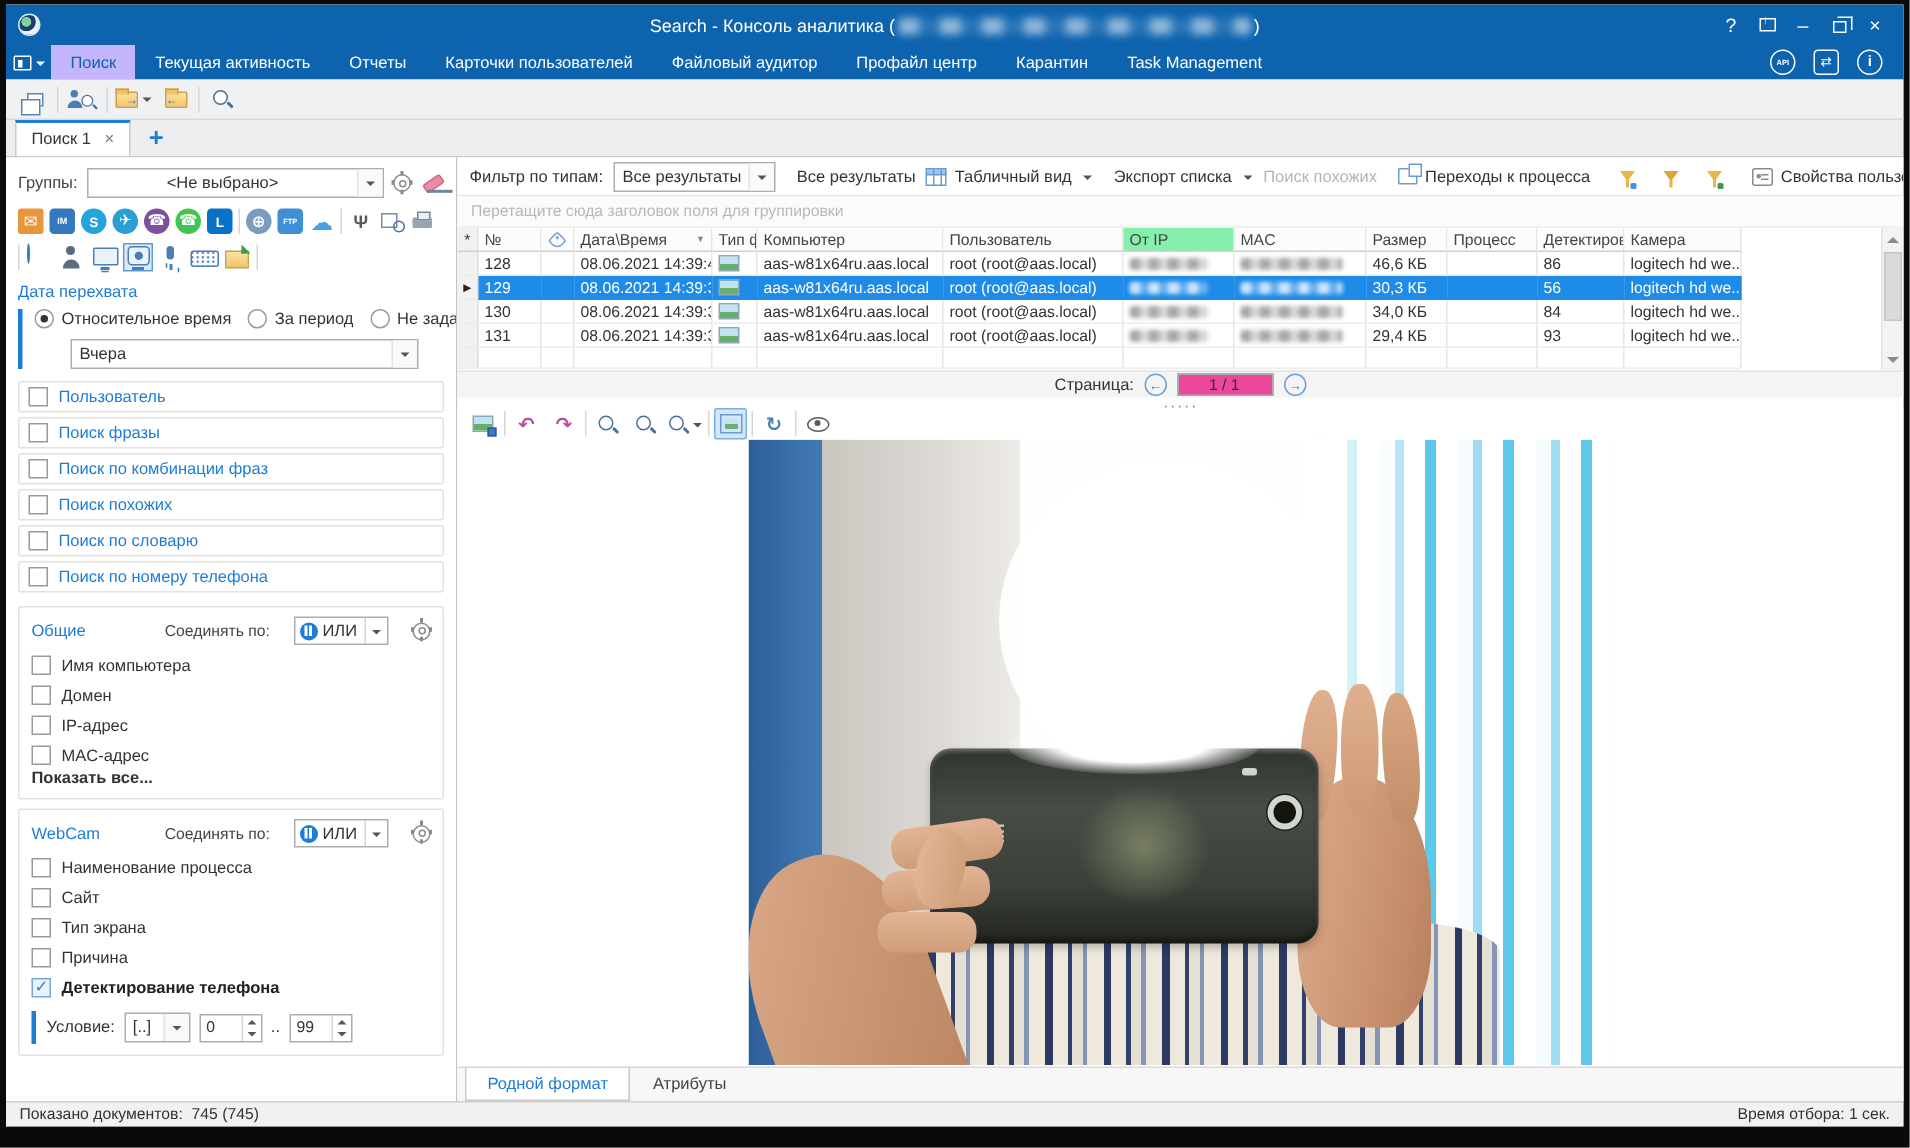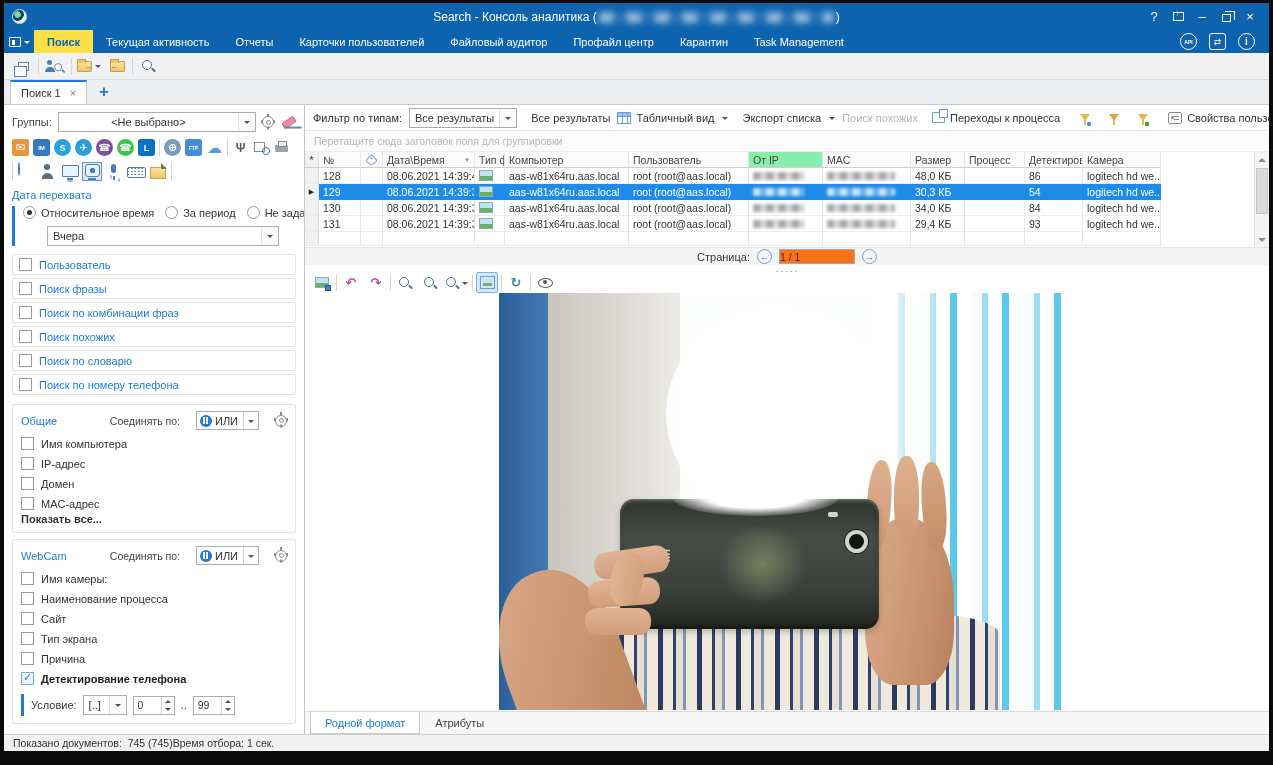--- a/index.html
+++ b/index.html
@@ -22,21 +22,21 @@
   .restore-ic::after { content:""; position:absolute; left:2px; top:-4px; width:9px; height:8px; border:1.4px solid #fff; border-left:none; border-bottom:none; }
 
   
   .menubar { height:23px; background:#0d63ae; display:flex; align-items:stretch; color:#fff; flex:0 0 auto; }
   .appmenu { width:30px; display:flex; align-items:center; justify-content:center; gap:3px; }
   .appmenu i { display:block; width:12px; height:10px; border:1.4px solid #fff; border-radius:1px;
     background:linear-gradient(#fff,#fff) 2px 2px/3px 5px no-repeat; }
   .appmenu::after { content:""; border:3.5px solid transparent; border-top-color:#fff; margin-top:4px; }
   .menu { display:flex; align-items:stretch; }
   .mi { display:flex; align-items:center; padding:0 13px; font-size:11px; cursor:default; white-space:nowrap; }
-  .mi.active { background:#fde047; color:#0d63ae; font-weight:bold; }
+  .mi.active { background:#c4b5fd; color:#0d63ae; font-weight:normal; }
   .menubar-right { margin-left:auto; display:flex; align-items:center; gap:12px; padding-right:14px; }
   .rb { width:17px; height:17px; border:1.3px solid #fff; border-radius:50%; position:relative; display:inline-block; }
   .rb.api::after { content:"API"; position:absolute; inset:0; font-size:5px; font-weight:bold; display:flex; align-items:center; justify-content:center; }
   .rb.svc { border-radius:3px; }
   .rb.svc::after { content:"⇄"; position:absolute; inset:0; font-size:9px; display:flex; align-items:center; justify-content:center; }
   .rb.inf::after { content:"i"; position:absolute; inset:0; font-size:10px; font-weight:bold; display:flex; align-items:center; justify-content:center; }
 
   
   .toolbar { height:27px; background:#f0f1f2; border-bottom:1px solid #d9d9d9; display:flex; align-items:center; gap:4px; padding:0 8px; flex:0 0 auto; }
   .tbtn { display:inline-flex; align-items:center; justify-content:center; min-width:22px; height:21px; position:relative; border:1px solid transparent; border-radius:2px; }
@@ -206,21 +206,21 @@
   .vscroll { position:absolute; right:0; top:0; bottom:0; width:15px; background:#f3f3f3; border-left:1px solid #e3e3e3; }
   .sb-up, .sb-dn { position:absolute; left:0; right:0; height:15px; display:flex; align-items:center; justify-content:center; }
   .sb-up { top:0; } .sb-dn { bottom:0; }
   .sb-up::after { content:""; border:4px solid transparent; border-bottom-color:#8a8a8a; margin-bottom:4px; }
   .sb-dn::after { content:""; border:4px solid transparent; border-top-color:#8a8a8a; margin-top:4px; }
   .sb-thumb { position:absolute; left:1px; right:1px; top:16px; height:46px; background:#dadada; border:1px solid #c6c6c6; }
 
   
   .pagination { height:18px; background:#f4f4f4; border-top:1px solid #e4e4e4; display:flex; align-items:center; justify-content:center; gap:7px; flex:0 0 auto; }
   .pgarr { width:15px; height:15px; border:1.2px solid #6aa0d8; border-radius:50%; display:inline-flex; align-items:center; justify-content:center; color:#3a79c3; font-size:9px; }
-  .pginput { width:76px; height:15px; border:1px solid #a8a8a8; background:#f97316; font-size:10.5px; padding:0 0; display:flex; align-items:center; }
+  .pginput { width:64px; height:15px; border:1px solid #a8a8a8; background:#ec4899; font-size:10.5px; padding:0 20px; display:flex; align-items:center; }
   .grip { height:7px; text-align:center; flex:0 0 auto; }
   .grip::after { content:"·····"; color:#888; font-size:11px; line-height:5px; letter-spacing:1px; }
 
   
   .viewertb { height:21px; display:flex; align-items:center; gap:3px; padding-left:6px; flex:0 0 auto; background:#fff; }
   .saveimg { position:relative; }
   .saveimg .disk { position:absolute; right:1px; bottom:1px; width:6px; height:6px; background:#3a79c3; border:1px solid #2a5a93; }
   .rotl::after { content:"↶"; color:#b5519c; font-size:13px; font-weight:bold; }
   .rotr::after { content:"↷"; color:#b5519c; font-size:13px; font-weight:bold; }
   .refresh::after { content:"↻"; color:#4a7fb5; font-size:13px; font-weight:bold; }
@@ -261,21 +261,21 @@
   .ph-lk { height:6.5%; border-radius:12px; background:linear-gradient(180deg,#e2b494,#cf9d7a); }
   .ph-lk1 { left:16.5%; top:61.5%; width:13%; transform:rotate(-8deg); }
   .ph-lk2 { left:15.5%; top:68.5%; width:12.5%; transform:rotate(-4deg); }
   .ph-lk3 { left:15%; top:75.5%; width:11.5%; }
   .ph-thumb { left:19.5%; top:62%; width:5.5%; height:13%; border-radius:45%; transform:rotate(12deg); background:linear-gradient(90deg,#e2b494,#d0a07c); }
 
   
   .bottomtabs { height:23px; background:#f7f7f7; border-top:1px solid #d9d9d9; display:flex; align-items:stretch; padding-left:5px; flex:0 0 auto; }
   .btab { display:flex; align-items:center; padding:0 14px; font-size:11px; color:#444; border:1px solid transparent; }
   .btab.active { background:#fff; border-color:#c9c9c9; border-top-color:#d9d9d9; color:#1c7cd6; margin-top:-1px; }
-  .statusbar { height:17px; background:#f0f1f2; border-top:1px solid #cfcfcf; display:flex; align-items:center; padding:0 9px; font-size:10.5px; color:#333; flex:0 0 auto; }
+  .statusbar { height:17px; background:#f0f1f2; border-top:1px solid #cfcfcf; display:flex; align-items:center; justify-content:space-between; padding:0 9px; font-size:10.5px; color:#333; flex:0 0 auto; }
 </style>
 </head>
 <body>
 
 <div class="screen">
  <div class="window">
 
   <div class="titlebar">
     <span class="applogo"></span>
     <div class="title">
@@ -444,48 +444,44 @@
             <span class="joindrop"></span>
           </div>
           <span class="gear"></span>
         </div>
         <div class="fieldrow">
               <span class="cb"></span>
               <span class="lbl">Имя компьютера</span>
             </div>
         <div class="fieldrow">
               <span class="cb"></span>
+              <span class="lbl">Домен</span>
+            </div>
+        <div class="fieldrow">
+              <span class="cb"></span>
               <span class="lbl">IP-адрес</span>
-            </div>
-        <div class="fieldrow">
-              <span class="cb"></span>
-              <span class="lbl">Домен</span>
             </div>
         <div class="fieldrow">
               <span class="cb"></span>
               <span class="lbl">MAC-адрес</span>
             </div>
         <div class="showall">Показать все...</div>
       </div>
 
       <div class="secbox">
         <div class="sechead">
           <span class="section-title">WebCam</span>
           <span class="joinlabel">Соединять по:</span>
           <div class="joincombo">
             <span class="jicon"></span>
             <span class="joinval">ИЛИ</span>
             <span class="joindrop"></span>
           </div>
           <span class="gear"></span>
         </div>
-        <div class="fieldrow">
-              <span class="cb"></span>
-              <span class="lbl">Имя камеры:</span>
-            </div>
         <div class="fieldrow">
               <span class="cb"></span>
               <span class="lbl">Наименование процесса</span>
             </div>
         <div class="fieldrow">
               <span class="cb"></span>
               <span class="lbl">Сайт</span>
             </div>
         <div class="fieldrow">
               <span class="cb"></span>
@@ -605,21 +601,21 @@
                   <i class="pic"></i>
                 </div>
             <div class="c">aas-w81x64ru.aas.local</div>
             <div class="c">root (root@aas.local)</div>
             <div class="c">
                   <span class="blurbar w52"></span>
                 </div>
             <div class="c">
                   <span class="blurbar w68"></span>
                 </div>
-            <div class="c">48,0 КБ</div>
+            <div class="c">46,6 КБ</div>
             <div class="c"></div>
             <div class="c">86</div>
             <div class="c">logitech hd we...</div>
           </div>
 
           <div class="row sel" style="display:contents;">
             <div class="c c-marker"></div>
             <div class="c">129</div>
             <div class="c"></div>
             <div class="c">08.06.2021 14:39:38</div>
@@ -629,21 +625,21 @@
             <div class="c">aas-w81x64ru.aas.local</div>
             <div class="c">root (root@aas.local)</div>
             <div class="c">
                   <span class="blurbar w52"></span>
                 </div>
             <div class="c">
                   <span class="blurbar w68"></span>
                 </div>
             <div class="c">30,3 КБ</div>
             <div class="c"></div>
-            <div class="c">54</div>
+            <div class="c">56</div>
             <div class="c">logitech hd we...</div>
           </div>
 
           <div class="row" style="display:contents;">
             <div class="c c-marker"></div>
             <div class="c">130</div>
             <div class="c"></div>
             <div class="c">08.06.2021 14:39:36</div>
             <div class="c">
                   <i class="pic"></i>

